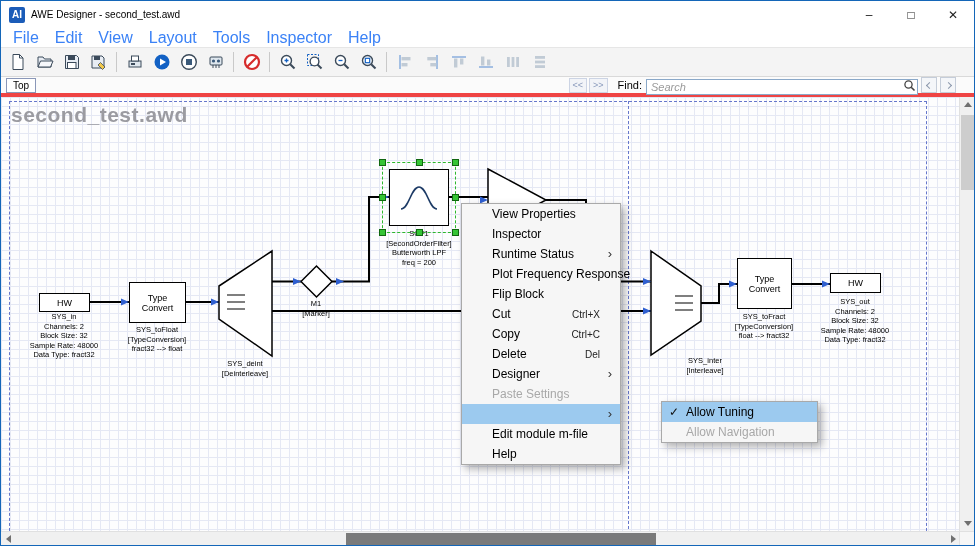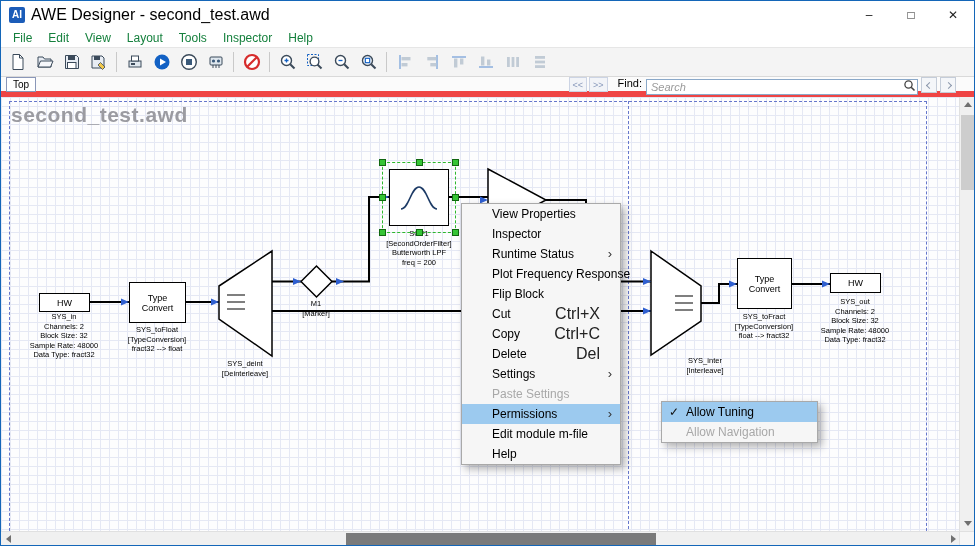--- a/index.html
+++ b/index.html
@@ -1,30 +1,30 @@
 <!DOCTYPE html>
 <html><head>
 <meta charset="utf-8">
 <style>
 *{box-sizing:border-box;margin:0;padding:0}
 html,body{width:975px;height:546px}
 body{font-family:"Liberation Sans",sans-serif;background:#fff}
 .window{width:975px;height:546px;border:1px solid #1466b8;display:flex;flex-direction:column;background:#fff;overflow:hidden}
 .titlebar{height:27px;display:flex;align-items:center;background:#fff;flex:0 0 27px}
 .logo{width:16px;height:16px;background:#1b5cb8;color:#fff;font-size:10px;font-weight:bold;display:flex;align-items:center;justify-content:center;margin:0 6px 0 8px;border-radius:2px}
-.title-text{font-size:16px;color:#000}
+.title-text{font-size:10px;color:#000}
 .win-controls{margin-left:auto;display:flex;height:100%}
 .win-btn{width:42px;height:100%;display:flex;align-items:center;justify-content:center;font-size:12px;color:#222;background:#fff;border:none}
 .menubar{height:19px;display:flex;align-items:center;padding-left:4px;background:#fff;flex:0 0 19px}
-.menu-item{font-size:12px;padding:1px 8px;color:#15803d;background:none;border:none}
+.menu-item{font-size:16px;padding:1px 8px;color:#3b82f6;background:none;border:none}
 .toolbar{height:30px;display:flex;align-items:center;background:#f4f4f4;border-top:1px solid #e6e6e6;border-bottom:1px solid #d9d9d9;padding-left:3px;flex:0 0 30px}
 .tbtn{width:27px;height:26px;display:flex;align-items:center;justify-content:center;background:transparent;border:none}
 .tbtn.dis{opacity:.5}
 .tsep{width:1px;height:20px;background:#c9c9c9;margin:0 4px}
-.navbar{height:20px;display:flex;align-items:flex-start;background:#fbfbfb;border-bottom:6px solid #ef4444;padding:0 18px 0 5px;flex:0 0 20px}
+.navbar{height:20px;display:flex;align-items:center;background:#fbfbfb;border-bottom:4px solid #ef4444;padding:0 18px 0 5px;flex:0 0 20px}
 .top-tab{font-size:10px;border:1px solid #8a97b8;background:#fff;padding:0 6px;height:15px;line-height:13px}
 .spacer{flex:1}
 .nav-btn{font-size:9px;color:#8899bb;border:1px solid #ccd4e4;background:#f2f4f8;height:15px;line-height:12px;padding:0 3px;margin-left:2px}
 .find-label{font-size:11px;margin:0 4px 0 10px}
 .search-wrap{position:relative;width:272px;height:16px}
 .search-input{width:100%;height:16px;border:1px solid #8aa8c8;font-size:11px;padding:0 18px 0 4px;color:#333}
 .search-input::placeholder{color:#9a9a9a;font-style:italic}
 .mag{position:absolute;right:2px;top:1px}
 .mini-btn{width:16px;height:16px;border:1px solid #c5cdd9;background:#f4f6f9;margin-left:3px;display:flex;align-items:center;justify-content:center}
 .chev{width:5px;height:5px;border-left:1.5px solid #8a97ab;border-bottom:1.5px solid #8a97ab}
@@ -50,21 +50,21 @@
 .wires{position:absolute;inset:0;z-index:3;pointer-events:none}
 .block{position:absolute;border:1.5px solid #000;background:#fff;display:flex;flex-direction:column;align-items:center;justify-content:center;font-size:9px;line-height:10px;text-align:center;z-index:4}
 .blabel{position:absolute;font-size:7.5px;line-height:9.6px;text-align:center;white-space:nowrap;z-index:4;color:#000;width:120px}
 .sel{position:absolute;left:381px;top:65px;width:74px;height:71px;border:1px dashed #2db82d;z-index:5;pointer-events:none}
 .hdl{position:absolute;width:7px;height:7px;background:#35c435;border:1px solid #116611}
 .cmenu{position:absolute;left:460px;top:106px;width:160px;background:#f6f6f6;border:1px solid #a9a9a9;box-shadow:4px 4px 8px rgba(0,0,0,.3);z-index:50;font-size:12px}
 .mi{height:20px;display:flex;align-items:center;padding:0 6px 0 30px;position:relative;color:#000}
 .mi.hl{background:#9ccaef}
 .mi.dis{color:#a8a8a8}
 .mi-label{flex:1;white-space:nowrap}
-.mi-short{color:#222;margin-left:16px;padding-right:14px;font-size:16px}
+.mi-short{color:#222;margin-left:16px;padding-right:14px;font-size:10px}
 .mi-arrow{position:absolute;right:8px;color:#333;font-size:13px;line-height:20px}
 .smenu{position:absolute;left:660px;top:304px;width:157px;background:#f6f6f6;border:1px solid #a9a9a9;box-shadow:4px 4px 8px rgba(0,0,0,.3);z-index:55;font-size:12px}
 .smi{height:20px;display:flex;align-items:center;padding-right:8px;color:#000;position:relative}
 .smi.hl{background:#9ccaef}
 .smi.dis{color:#a8a8a8}
 .smi-check{width:24px;text-align:center;font-size:12px;color:#111}
 </style>
 </head>
 <body>
 
@@ -380,28 +380,27 @@
           </div>
         <div class="mi">
             <span class="mi-label">Copy</span>
             <span class="mi-short">Ctrl+C</span>
           </div>
         <div class="mi">
             <span class="mi-label">Delete</span>
             <span class="mi-short">Del</span>
           </div>
         <div class="mi">
-            <span class="mi-label">Settings</span>
+            <span class="mi-label">Designer</span>
             <span class="mi-arrow">›</span>
           </div>
         <div class="mi dis">
             <span class="mi-label">Paste Settings</span>
           </div>
         <div class="mi hl">
-            <span class="mi-label">Permissions</span>
             <span class="mi-arrow">›</span>
           </div>
         <div class="mi">
             <span class="mi-label">Edit module m-file</span>
           </div>
         <div class="mi">
             <span class="mi-label">Help</span>
           </div>
       </div>
 

